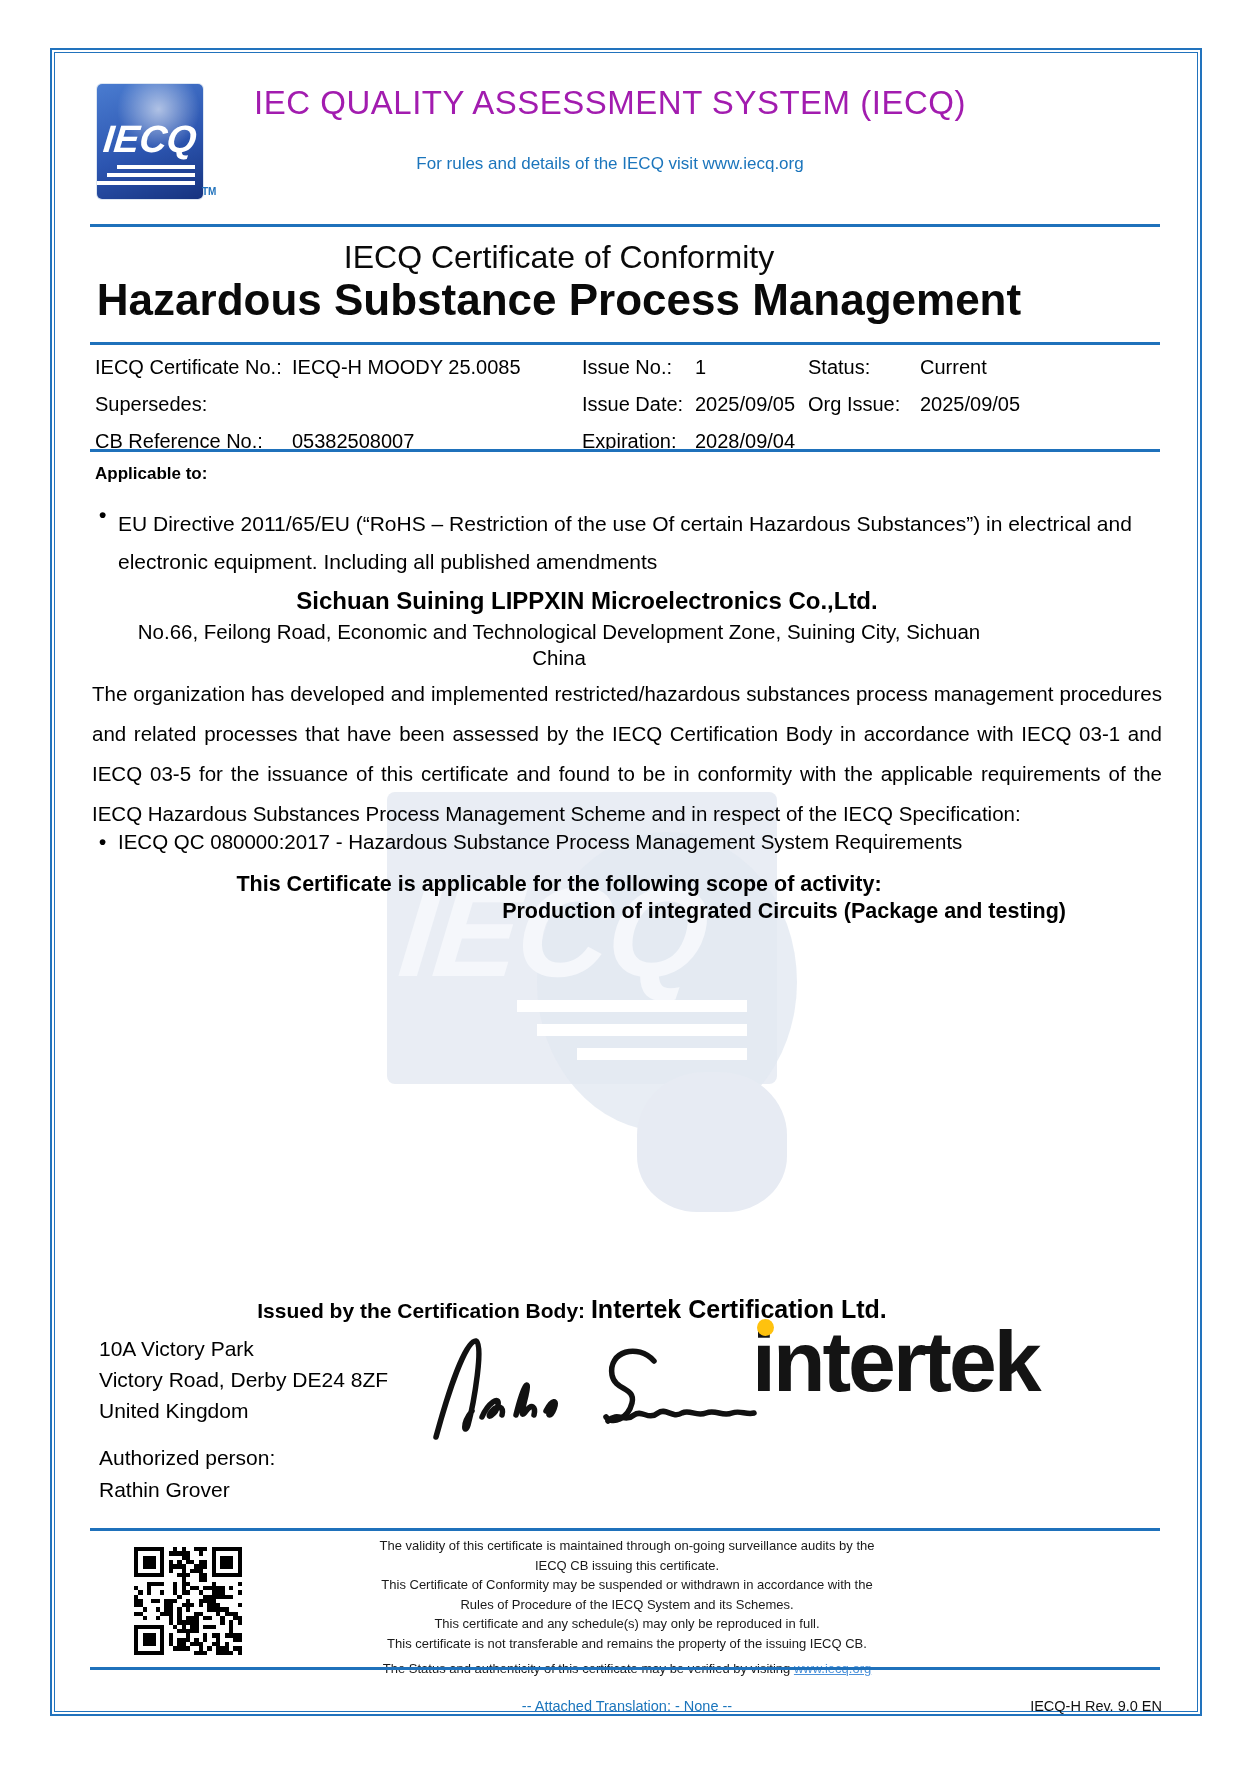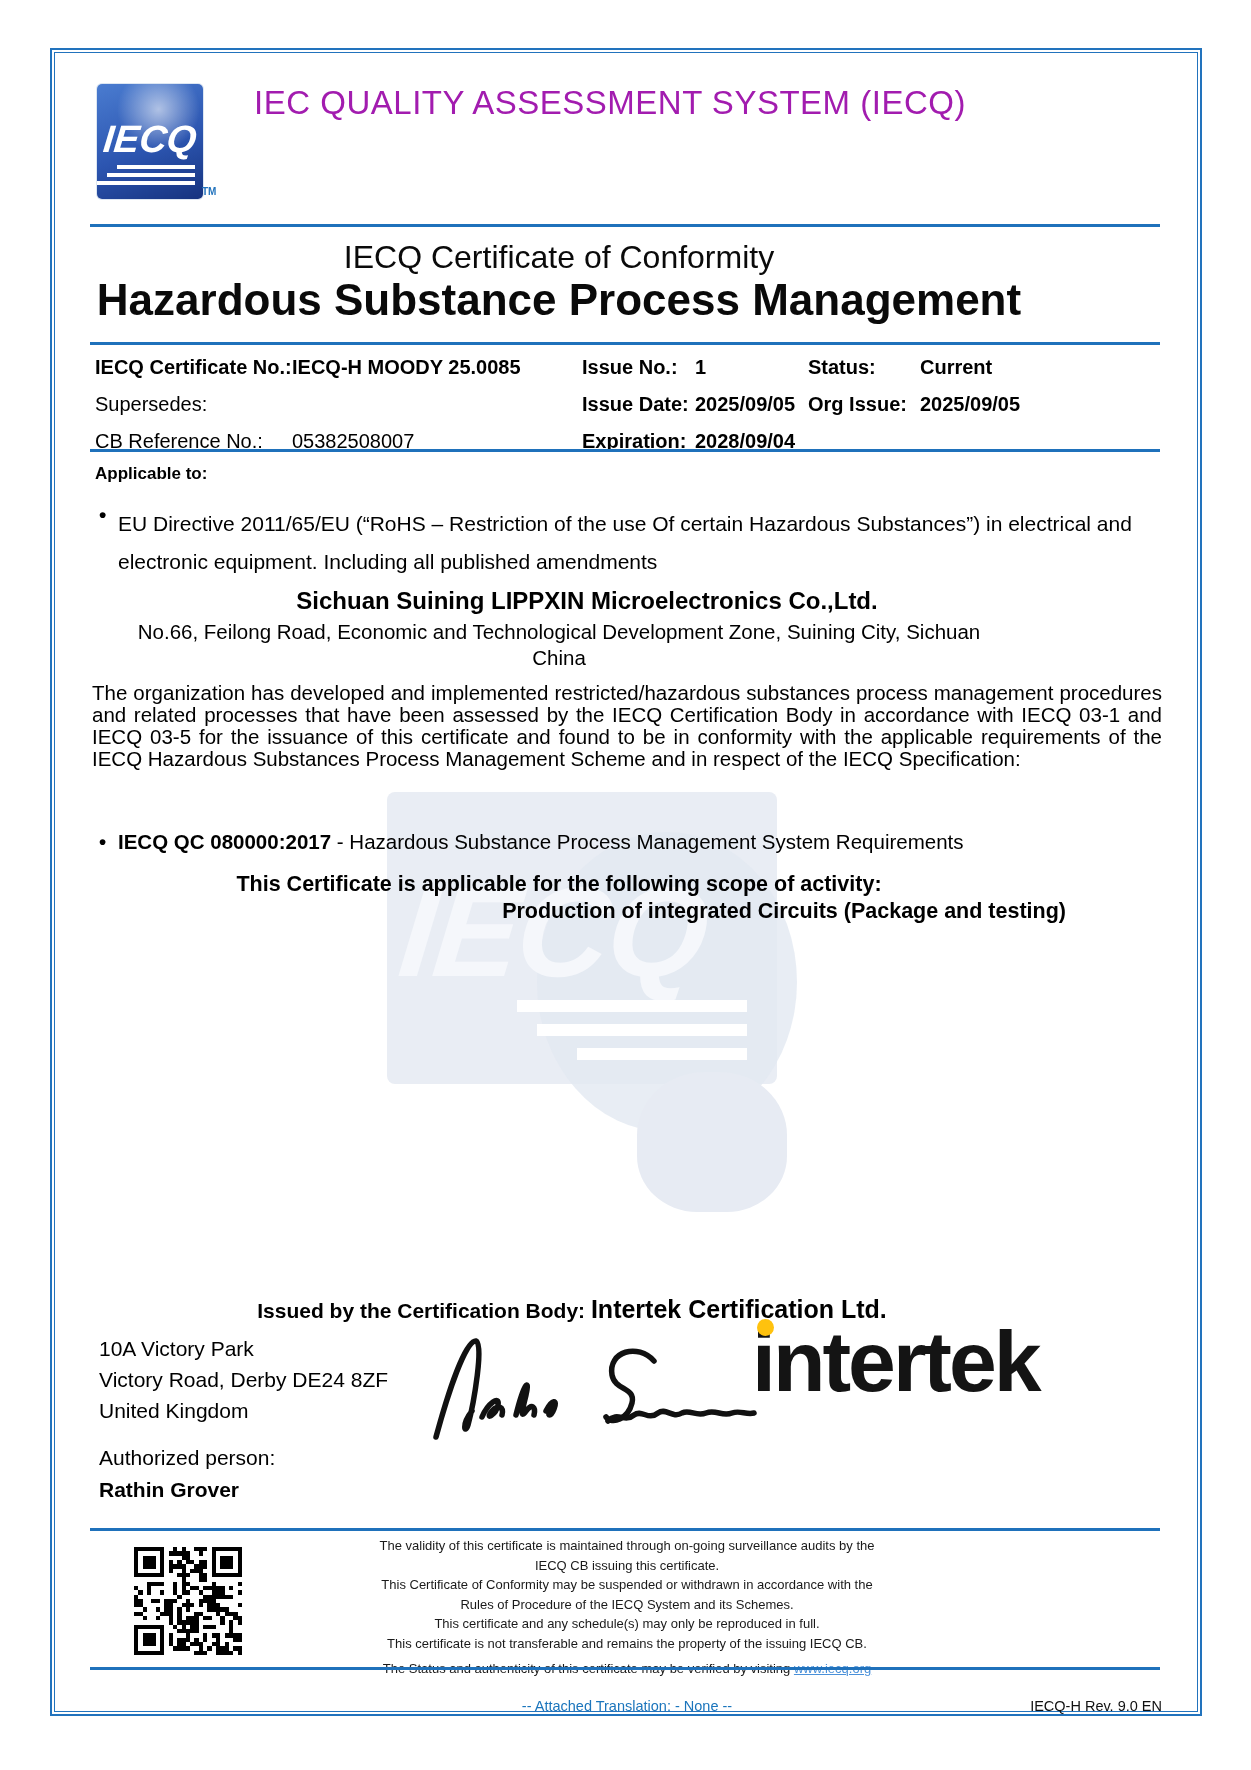--- a/index.html
+++ b/index.html
@@ -19,31 +19,31 @@
   .logo-tm{left:150px;top:136px;font-size:10px;color:#2273bd;font-weight:bold;}
   .hdr-title{left:120px;top:34px;width:876px;text-align:center;color:#a21caf;font-size:33px;letter-spacing:.5px;}
   .hdr-sub{left:120px;top:104px;width:876px;text-align:center;color:#1b75bc;font-size:17px;}
   .rule{background:#1f71bb;height:3px;left:38px;width:1070px;}
   .rule-thin{background:#1f71bb;height:2.5px;left:38px;width:1070px;}
   
   .cert-t1{left:0;top:189px;width:1014px;text-align:center;font-size:32px;color:#0a0a0a;}
   .cert-t2{left:0;top:225px;width:1014px;text-align:center;font-size:44px;font-weight:bold;color:#0a0a0a;}
   
   .cell{position:absolute;font-size:20px;white-space:nowrap;}
-  .b{font-weight:bold;}
+  .b{font-weight:normal;}
   .c1{left:43px;}.c2{left:240px;}.c3{left:530px;}.c4{left:643px;}.c5{left:756px;}.c6{left:868px;}
   .r0{top:306px;}.r1{top:343px;}.r2{top:380px;}
   
   .applicable{left:43px;top:414px;font-size:17px;font-weight:bold;}
   .bullet-dot{position:absolute;left:47px;font-size:21px;font-weight:bold;}
   .bullet1-text{left:66px;top:455px;width:1044px;font-size:21px;line-height:38px;}
   .company{left:0;top:537px;width:1014px;text-align:center;font-size:24px;font-weight:bold;padding-left:28px;}
   .addr1{left:0;top:570px;width:1014px;text-align:center;font-size:20.5px;}
   .addr2{left:0;top:596px;width:1014px;text-align:center;font-size:20.5px;}
-  .statement{left:40px;top:624px;width:1070px;font-size:20.5px;line-height:22px;text-align:justify;margin-top:8px;}
+  .statement{left:40px;top:624px;width:1070px;font-size:20.5px;line-height:40px;text-align:justify;}
   .bullet2{left:66px;top:780px;font-size:20.5px;white-space:nowrap;}
   .scope1{left:0;top:822px;width:1014px;text-align:center;font-size:21.5px;font-weight:bold;}
   .scope2{left:0;top:849px;width:1014px;text-align:right;font-size:21.5px;font-weight:bold;}
   
   .wm{left:335px;top:742px;width:390px;height:430px;z-index:0;}
   .wm-square{position:absolute;left:0;top:0;width:390px;height:292px;background:#e9edf4;border-radius:8px;}
   .wm-bulb{position:absolute;left:150px;top:40px;width:260px;height:300px;background:#e2e8f1;border-radius:50%;opacity:.8;}
   .wm-bulb2{position:absolute;left:250px;top:280px;width:150px;height:140px;background:#e7ebf3;border-radius:45% 45% 40% 40%;}
   .wm-text{position:absolute;left:14px;top:66px;font-size:128px;font-weight:bold;font-style:italic;color:#f5f7fb;transform:skewX(-6deg);letter-spacing:-2px;}
   .wm-bar{position:absolute;background:#fff;height:12px;}
@@ -80,20 +80,21 @@
   </div>
 
   <div class="abs logo z1">
     <div class="logo-text">IECQ</div>
     <div class="logo-bar" style="width:78px;bottom:30px;"></div>
     <div class="logo-bar" style="width:88px;bottom:22px;"></div>
     <div class="logo-bar" style="width:98px;bottom:14px;"></div>
   </div>
   <div class="abs logo-tm z1">TM</div>
   <div class="abs hdr-title z1">IEC QUALITY ASSESSMENT SYSTEM (IECQ)</div>
+  <div class="abs hdr-sub z1">For rules and details of the IECQ visit www.iecq.org</div>
   <div class="abs rule z1" style="top:174px;"></div>
 
   <div class="abs cert-t1 z1">IECQ Certificate of Conformity</div>
   <div class="abs cert-t2 z1">Hazardous Substance Process Management</div>
   <div class="abs rule z1" style="top:292px;"></div>
 
   <div class="z1">
     <span class="cell b c1 r0">IECQ Certificate No.:</span>
     <span class="cell b c2 r0">IECQ-H MOODY 25.0085</span>
     <span class="cell b c3 r0">Issue No.:</span>

